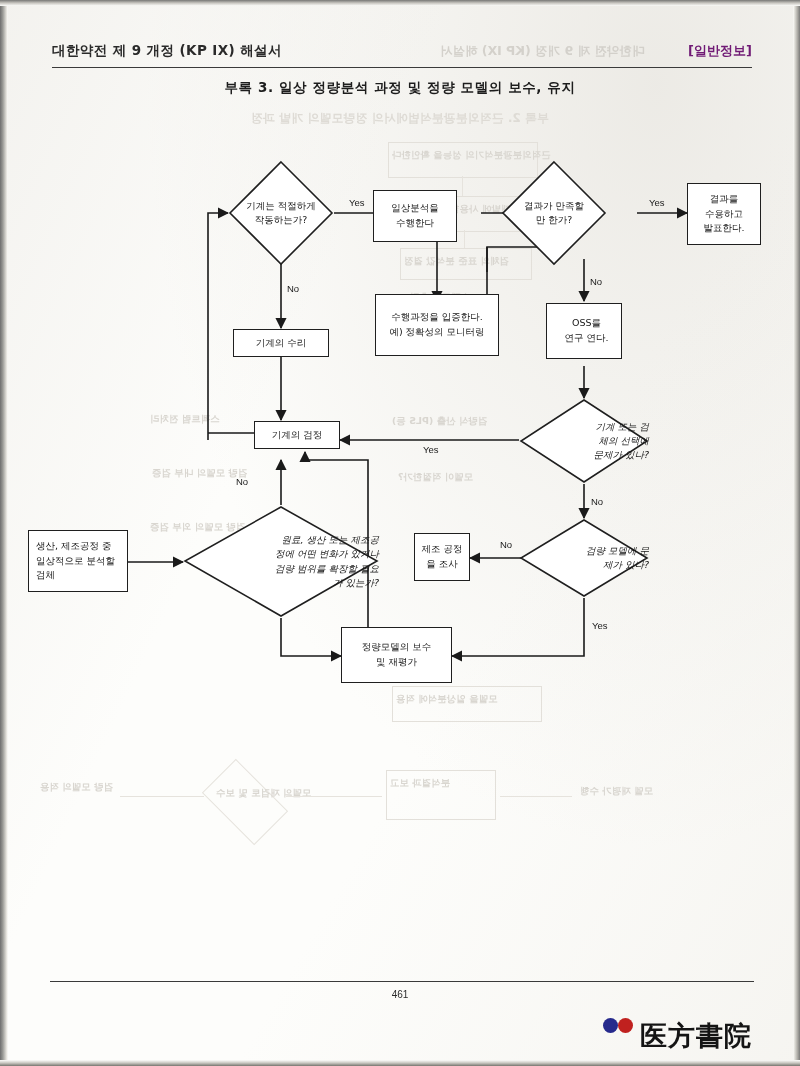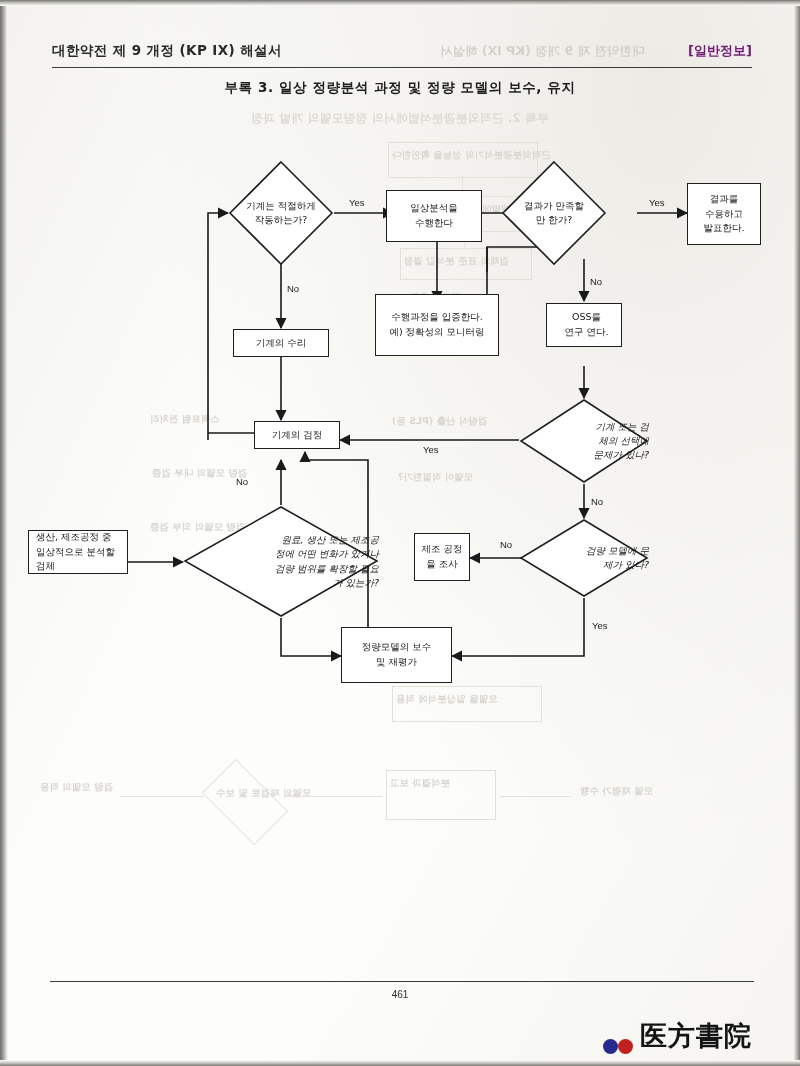--- a/index.html
+++ b/index.html
@@ -247,21 +247,21 @@
     text-align: center;
     font-size: 10px;
     color: #2b2b2b;
     font-family: "Liberation Sans", sans-serif;
   }
   #publisher-logo {
     position: absolute;
     right: 48px;
     top: 1018px;
     display: flex;
-    align-items: flex-end;
+    align-items: flex-start;
     gap: 5px;
   }
   #dot-blue {
     width: 15px; height: 15px; border-radius: 50%;
     background: #262a8c;
     display: inline-block;
   }
   #dot-red {
     width: 15px; height: 15px; border-radius: 50%;
     background: #c0211f;
@@ -378,21 +378,21 @@
 
       <path d="M 281 505 L 281 460" marker-end="url(#arrow)"></path>
 
       <path d="M 368 627 L 368 460 L 305 460"></path>
       <path d="M 305 460 L 305 452" marker-end="url(#arrow)"></path>
     </g>
   </svg>
 
   <div class="node-layer">
 
-    <div class="fc-box left-align" id="n-sample-input" style="left:28px; top:530px; width:100px; height:44px;">
+    <div class="fc-box left-align" id="n-sample-input" style="left:28px; top:530px; width:100px; height:62px;">
       <span class="ln">생산, 제조공정 중</span>
       <span class="ln">일상적으로 분석할</span>
       <span class="ln">검체</span>
     </div>
 
     <div class="fc-diamond" style="left:228px; top:160px; width:106px; height:106px;">
       <svg width="106" height="106" viewBox="0 0 106 106">
         <polygon points="53,2 104,53 53,104 2,53" fill="#ffffff" stroke="#1f1f1f" stroke-width="1.6"></polygon>
       </svg>
       <div class="dlabel">
@@ -402,21 +402,21 @@
     </div>
 
     <div class="fc-box" style="left:233px; top:329px; width:96px; height:28px;">
       <span class="ln">기계의 수리</span>
     </div>
 
     <div class="fc-box" style="left:254px; top:421px; width:86px; height:28px;">
       <span class="ln">기계의 검정</span>
     </div>
 
-    <div class="fc-box" style="left:386px; top:190px; width:96px; height:52px;">
+    <div class="fc-box" style="left:373px; top:190px; width:84px; height:52px;">
       <span class="ln">일상분석을</span>
       <span class="ln">수행한다</span>
     </div>
 
     <div class="fc-box" style="left:375px; top:294px; width:124px; height:62px;">
       <span class="ln">수행과정을 입증한다.</span>
       <span class="ln">예) 정확성의 모니터링</span>
     </div>
 
     <div class="fc-diamond" style="left:501px; top:160px; width:106px; height:106px;">
@@ -428,21 +428,21 @@
         <span class="ln">만 한가?</span>
       </div>
     </div>
 
     <div class="fc-box" style="left:687px; top:183px; width:74px; height:62px;">
       <span class="ln">결과를</span>
       <span class="ln">수용하고</span>
       <span class="ln">발표한다.</span>
     </div>
 
-    <div class="fc-box" style="left:546px; top:303px; width:76px; height:44px;padding-left:9px;">
+    <div class="fc-box" style="left:546px; top:303px; width:76px; height:56px;padding-left:9px;">
       <span class="ln">OSS를</span>
       <span class="ln">연구 연다.</span>
     </div>
 
     <div class="fc-diamond lbl-left" style="left:519px; top:398px; width:130px; height:86px;">
       <svg width="130" height="86" viewBox="0 0 130 86">
         <polygon points="65,2 128,43 65,84 2,43" fill="#ffffff" stroke="#1f1f1f" stroke-width="1.6"></polygon>
       </svg>
       <div class="dlabel">
         <span class="ln">기계 또는 검</span>

